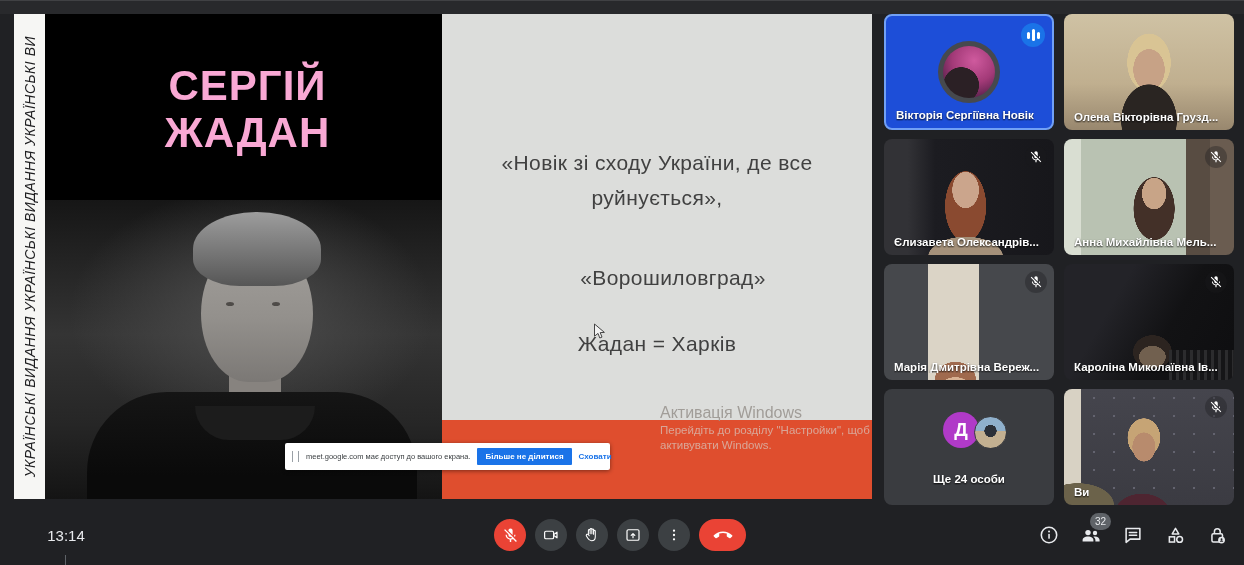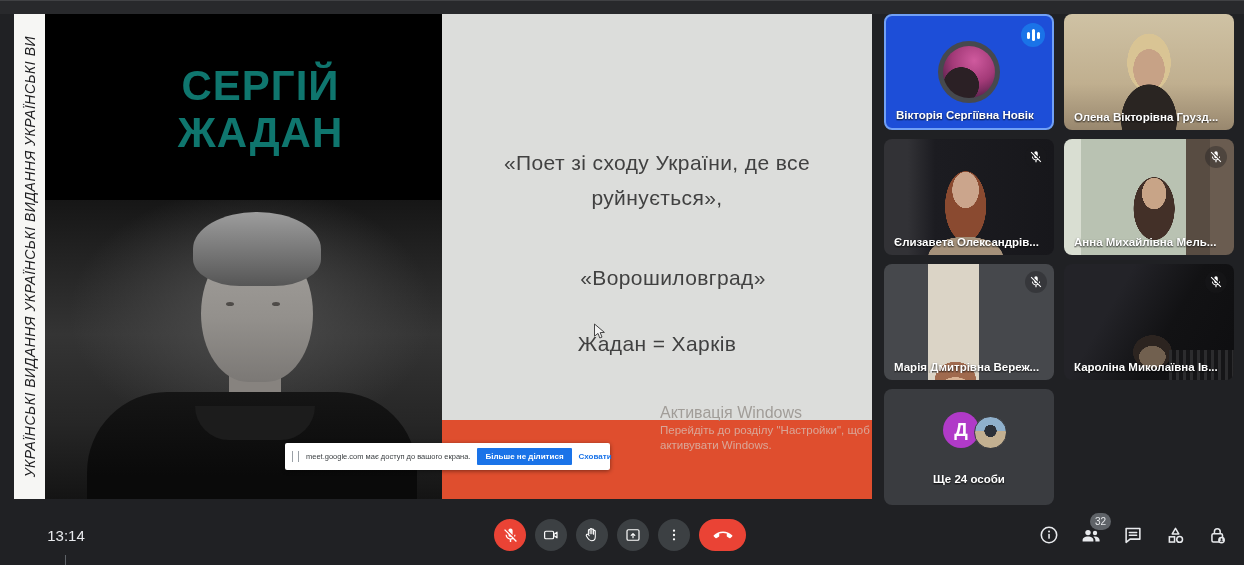--- a/index.html
+++ b/index.html
@@ -7,22 +7,22 @@
          font-family:"Liberation Sans",sans-serif;}
   .top-hairline{position:absolute;left:0;top:0;width:100%;height:13px;background:#28292c;border-top:1px solid #404144;}
 
   
   .side-strip{position:absolute;left:14px;top:14px;width:31px;height:485px;background:#f6f6f4;
               display:flex;align-items:center;justify-content:center;overflow:hidden;}
   .side-strip span{writing-mode:vertical-rl;transform:rotate(180deg);white-space:nowrap;
                    font-style:italic;font-size:14px;letter-spacing:.5px;color:#1d1d1f;}
 
   .panel-black{position:absolute;left:45px;top:14px;width:397px;height:485px;background:#000;overflow:hidden;}
-  .slide-title{position:absolute;left:17px;top:48px;width:100%;text-align:center;
-               color:#0f766e;font-weight:bold;font-size:42px;line-height:47px;letter-spacing:1px;}
+  .slide-title{position:absolute;left:4px;top:48px;width:100%;text-align:center;
+               color:#f9a8d4;font-weight:bold;font-size:42px;line-height:47px;letter-spacing:1px;}
 
   .photo-area{position:absolute;left:0;top:186px;width:397px;height:299px;overflow:hidden;
       background:radial-gradient(ellipse 260px 180px at 52% 38%,#4c4c4c 0%,rgba(40,40,40,0) 70%),
                  linear-gradient(180deg,#161616 0%,#343434 45%,#262626 75%,#141414 100%);}
   .man-body{position:absolute;left:42px;top:192px;width:330px;height:120px;border-radius:80px 80px 0 0;
             background:linear-gradient(180deg,#151515,#0a0a0a 70%);}
   .man-neck{position:absolute;left:184px;top:160px;width:52px;height:48px;background:#87837f;}
   .man-face{position:absolute;left:156px;top:40px;width:112px;height:142px;
             border-radius:48% 48% 42% 42%/52% 52% 48% 48%;
             background:linear-gradient(180deg,#a3a09c 0%,#93908c 55%,#7b7875 100%);}
@@ -150,21 +150,21 @@
       <div class="man-body"></div>
       <div class="man-collar"></div>
       <div class="man-face"></div>
       <div class="man-hair"></div>
       <div class="man-eyes"></div>
     </div>
   </div>
 
   <div class="panel-gray">
     <div class="quote q1">
-      <div>«Поет зі сходу України, де все</div>
+      <div>«Новік зі сходу України, де все</div>
       <div>руйнується»,</div>
     </div>
     <div class="quote q2">«Ворошиловград»</div>
     <div class="quote q3">Жадан = Харків</div>
     <span class="cursor-icon">
       <svg width="13" height="17" viewBox="0 0 13 17">
           <path d="M1.5 1 L1.5 13.2 L5 10.4 L6.8 15 L9 14.1 L7.2 9.6 L11.4 9.4 Z" fill="#f2f2f2" stroke="#444" stroke-width="1"></path>
         </svg>
     </span>
     <div class="orange-band"></div>
@@ -232,20 +232,28 @@
     </div>
     <span class="tile-name">Кароліна Миколаївна Ів...</span>
   </div>
 
   <div class="tile t7">
     <div class="ovf-a">Д</div>
     <div class="ovf-b"></div>
     <span class="tile-name">Ще 24 особи</span>
   </div>
 
+  <div class="tile t8">
+    <div class="mic-off">
+      <svg width="14" height="14" viewBox="0 0 24 24">
+          <path fill="#fff" d="M15 10.6V5a3 3 0 0 0-6 0v.3l6 6zM19 11h-1.7c0 .6-.1 1.2-.3 1.7l1.3 1.3c.5-.9.7-1.9.7-3zM4.3 3 3 4.3l6 6V11a3 3 0 0 0 3.6 2.9l1.7 1.7c-.7.3-1.5.5-2.3.5-2.8 0-5.3-2.1-5.3-5.1H5c0 3.4 2.7 6.2 6 6.7V21h2v-3.3c.9-.1 1.8-.5 2.5-.9l4.2 4.2 1.3-1.3L4.3 3z"></path>
+        </svg>
+    </div>
+    <span class="tile-name">Ви</span>
+  </div>
 
   <div class="time-block">
     <span>13:14</span>
     <span class="tdiv"></span>
     <span class="meet-code">eyv-swau-ykx</span>
   </div>
 
   <div class="controls">
     <div class="ctl red">
       <svg width="17" height="17" viewBox="0 0 24 24">

